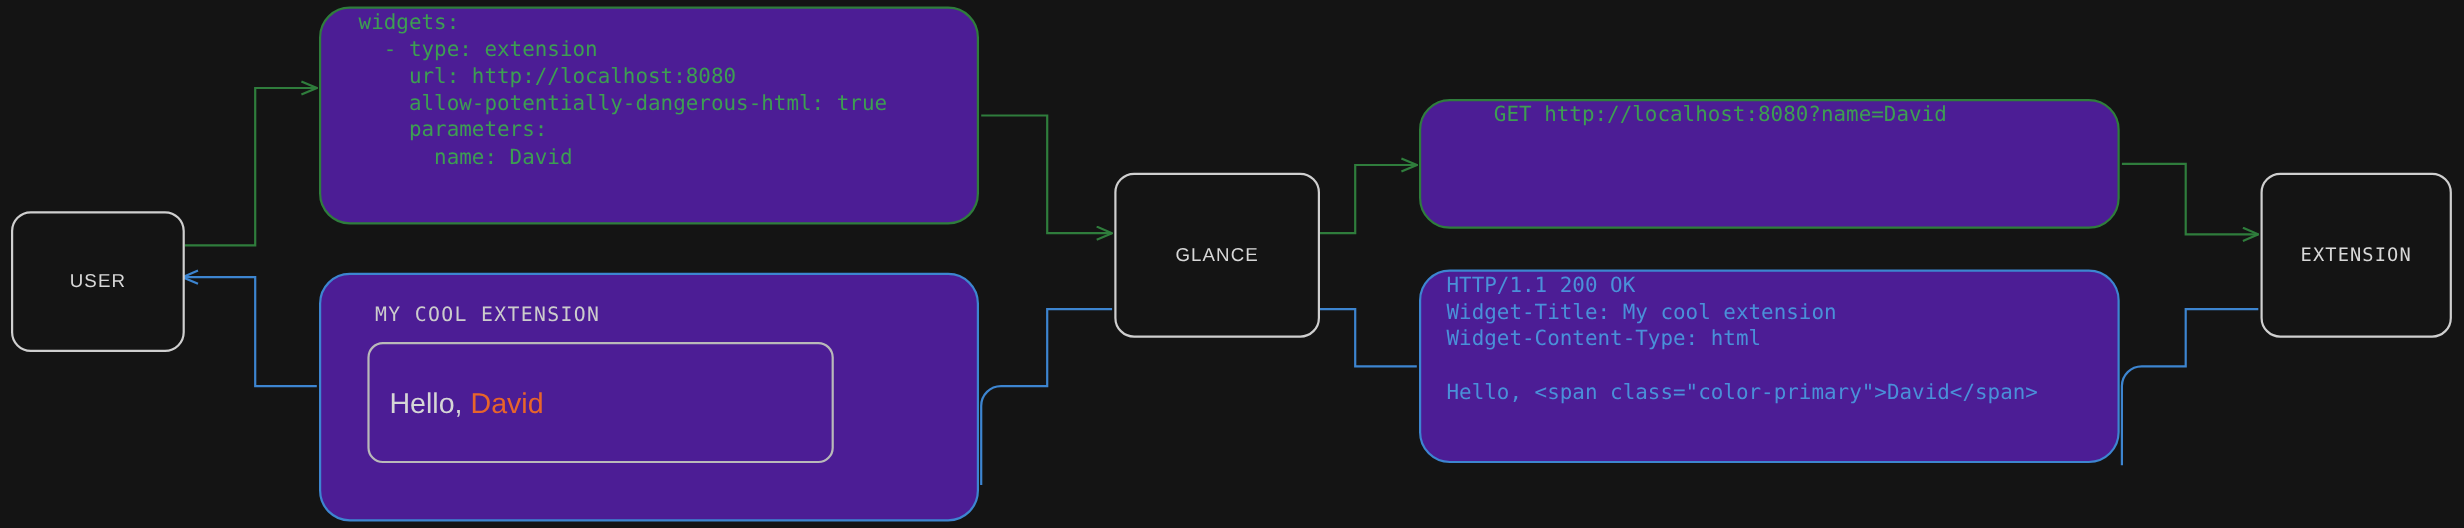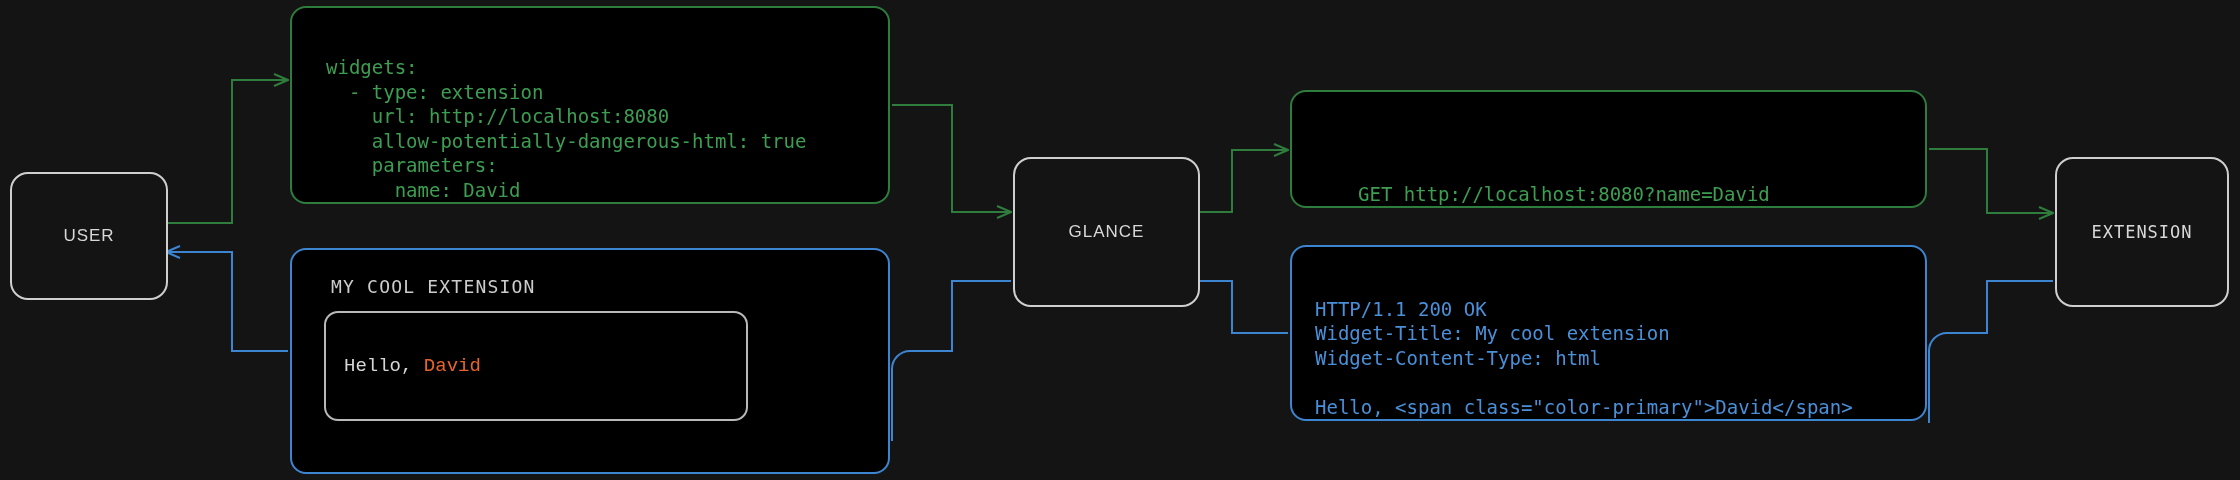--- a/index.html
+++ b/index.html
@@ -36,33 +36,33 @@
     z-index: 3;
   }
   .node-label {
     color: #d8d8d8;
     letter-spacing: 1px;
     font-size: 17px;
   }
   .node-label.sans { font-family: "Liberation Sans", sans-serif; }
   .node-label.mono { font-family: "DejaVu Sans Mono", monospace; }
 
-  #node-user      { left: 10px;   top: 172px; width: 158px; height: 128px; }
+  #node-user      { left: 10px;   top: 192px; width: 158px; height: 128px; }
   #node-glance    { left: 1013px; top: 157px; width: 187px; height: 150px; }
   #node-extension { left: 2055px; top: 157px; width: 174px; height: 150px; }
 
   
   .panel {
     position: absolute;
     box-sizing: border-box;
-    border-radius: 16px;
-    background: #000000;
+    border-radius: 28px;
+    background: #4c1d95;
     z-index: 3;
     display: flex;
-    align-items: flex-end;
+    align-items: flex-start;
   }
   .panel.green { border: 2px solid #2f7d3c; }
   .panel.blue  { border: 2px solid #3d85d0; }
 
   .code {
     white-space: pre;
     font-family: "DejaVu Sans Mono", monospace;
     font-size: 19px;
     line-height: 24.5px;
     margin: 0;
@@ -74,43 +74,43 @@
   #panel-request  { left: 1290px; top: 90px;  width: 637px; height: 118px; padding-left: 66px; }
   #panel-response { left: 1290px; top: 245px; width: 637px; height: 176px; padding-left: 23px; }
 
   
   #panel-widget {
     left: 290px;
     top: 248px;
     width: 600px;
     height: 226px;
     display: block;
-    padding: 26px 38px 0 32px;
+    padding: 26px 38px 0 42px;
     box-sizing: border-box;
   }
   .widget-title {
     color: #cccccc;
     font-family: "DejaVu Sans Mono", monospace;
     font-size: 18px;
     letter-spacing: 1.2px;
     margin: 0 0 14px 7px;
   }
   .widget-card {
     box-sizing: border-box;
     border: 2px solid #b9b9b9;
     border-radius: 14px;
     height: 110px;
     width: 424px;
     display: flex;
     align-items: center;
     padding-left: 18px;
   }
   .widget-body {
-    font-family: Liberation Mono, monospace;
-    font-size: 19px;
+    font-family: Liberation Sans, sans-serif;
+    font-size: 26px;
     color: #d6d6d6;
     white-space: pre;
   }
   .accent { color: #e8652a; }
 </style>
 </head>
 <body>
 
 <div id="stage">
 

